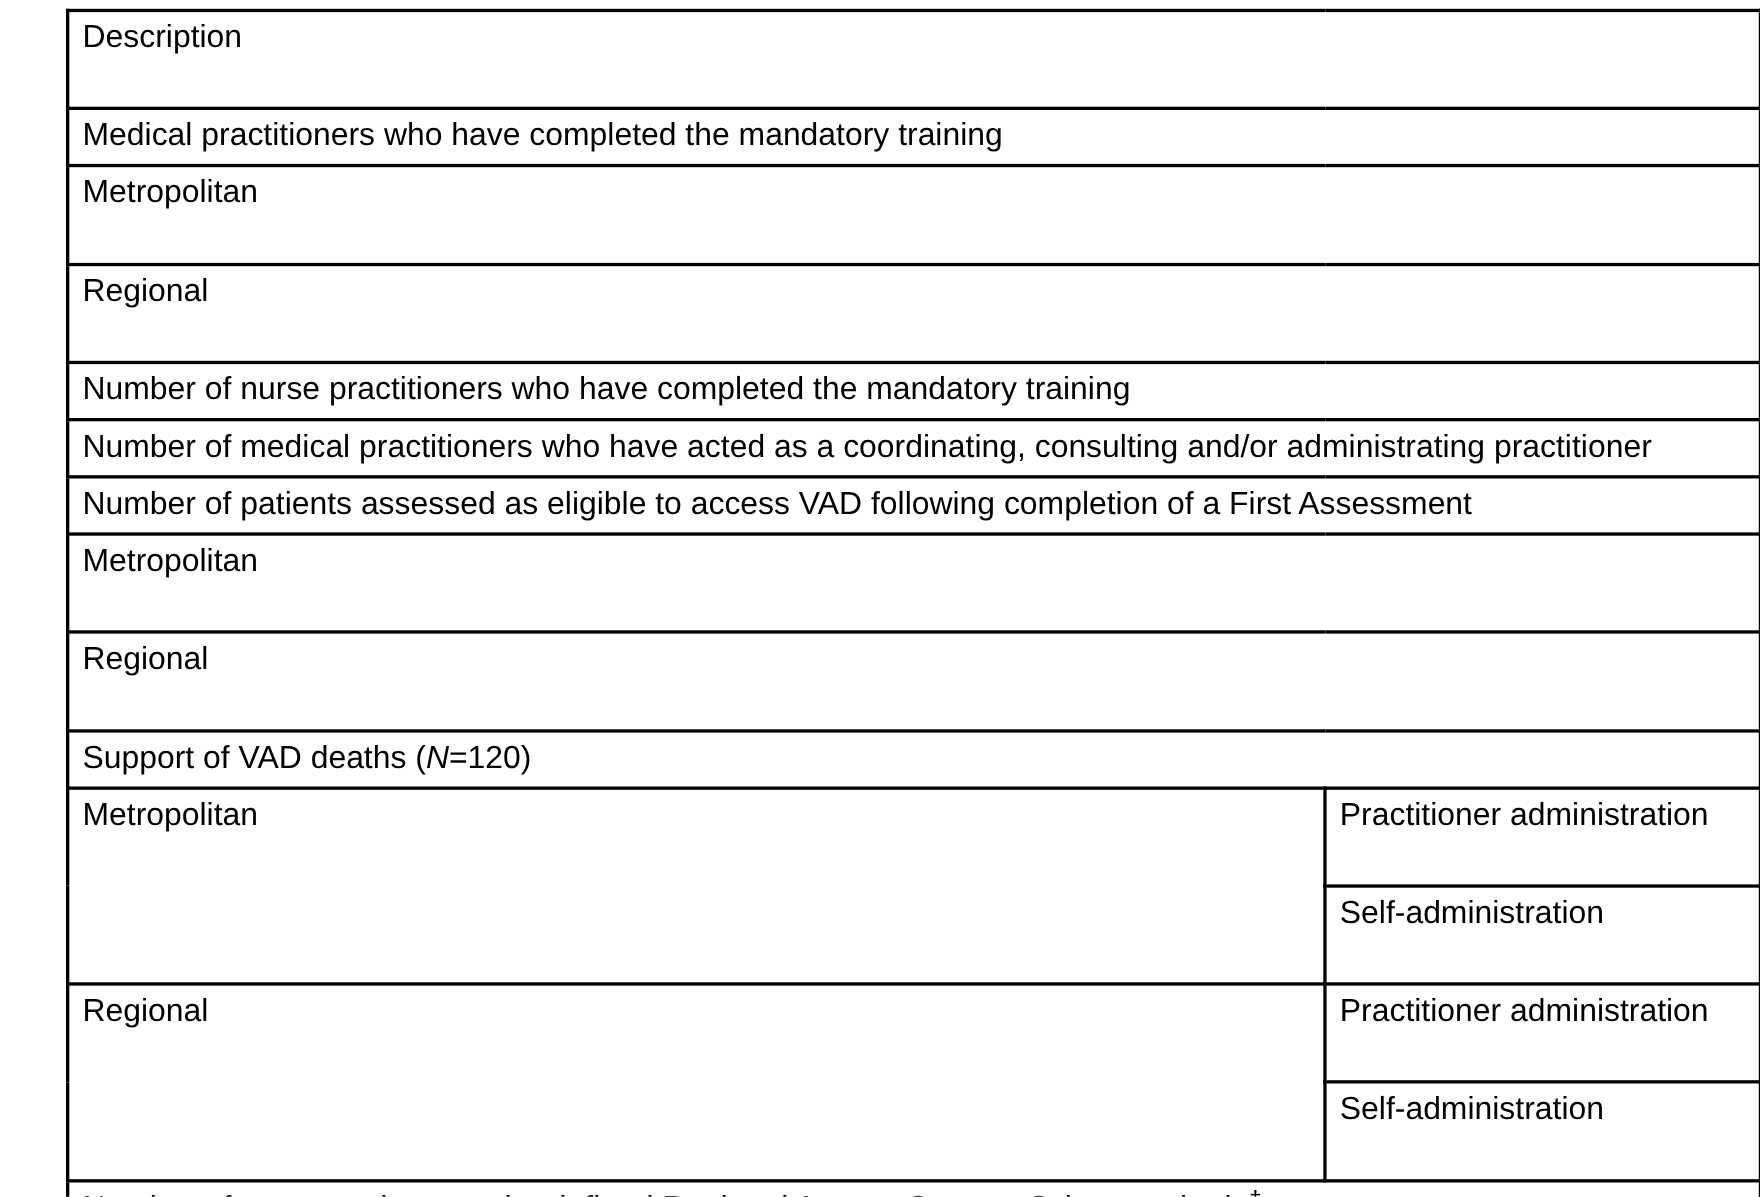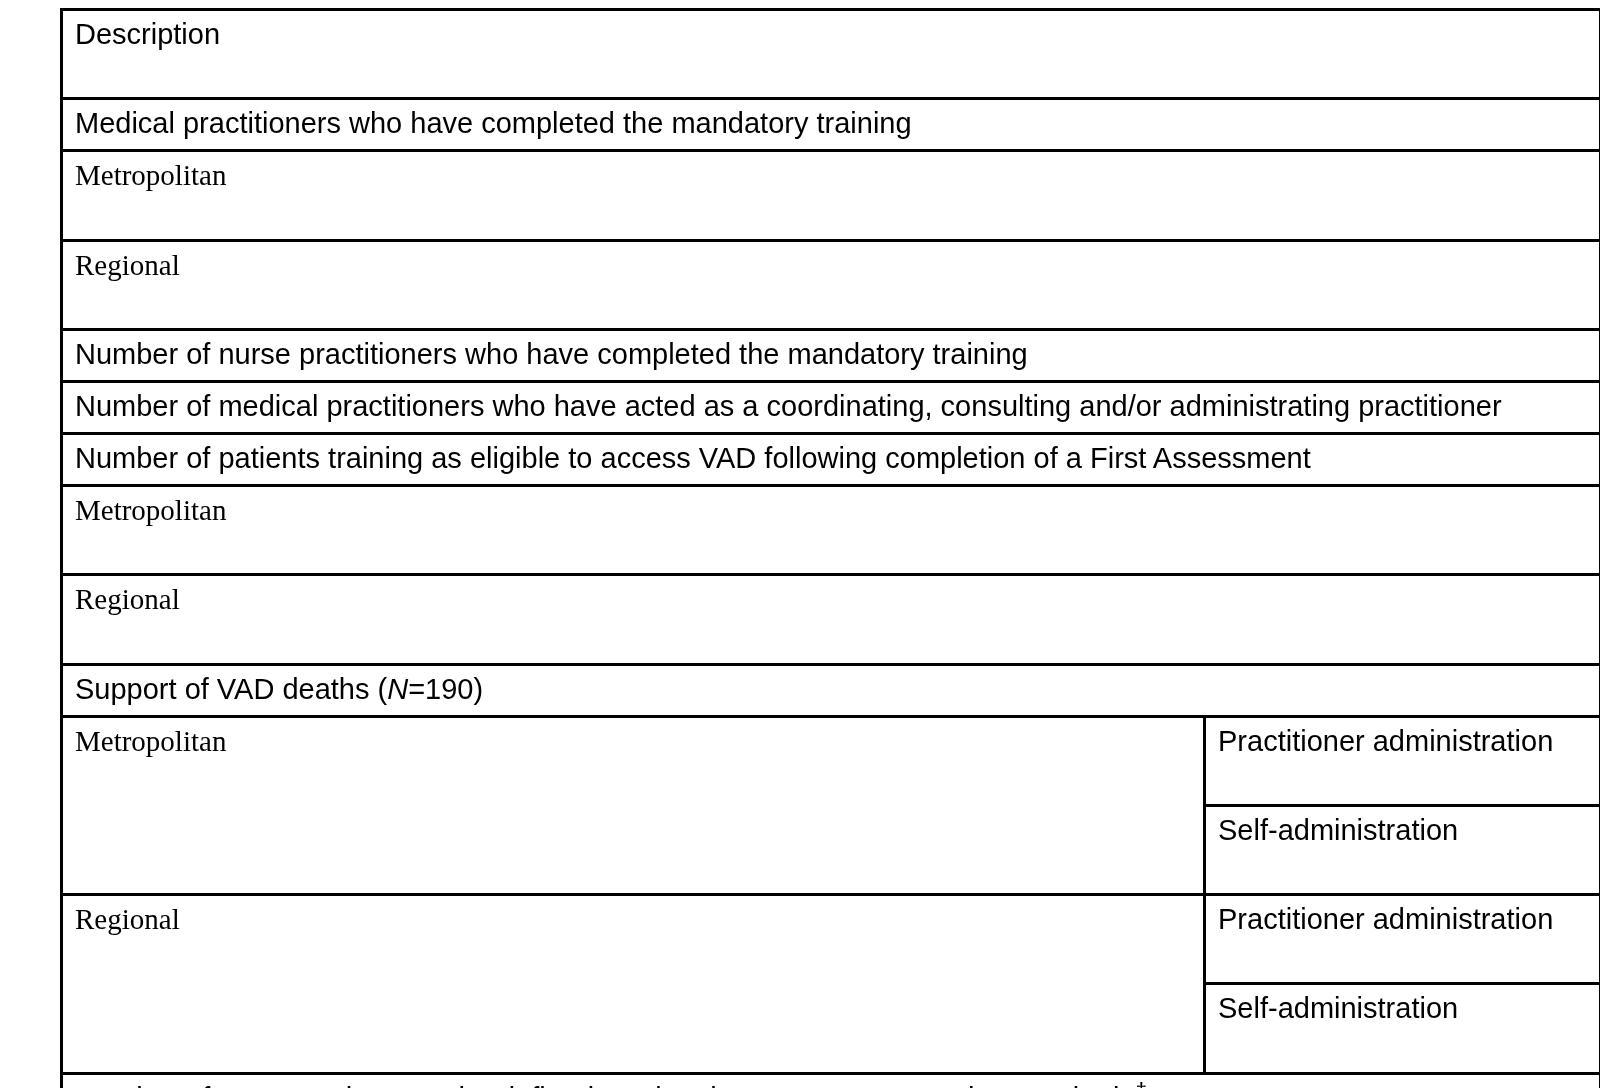--- a/index.html
+++ b/index.html
@@ -44,21 +44,20 @@
   }
   .hdr-num {
     font-weight: bold;
     text-align: center;
   }
   .num {
     text-align: center;
   }
   .indent {
     padding-left: 48px;
-    font-family: Liberation Serif, serif;
   }
   .col-desc { width: 1143px; }
   .col-num  { width: 396px; }
   .sub-left { width: 370px; }
   sup.dag {
     font-size: 20px;
     vertical-align: super;
     line-height: 0;
   }
   .ital { font-style: italic; }
@@ -98,36 +97,36 @@
         <td colspan="2">Number of nurse practitioners who have completed the mandatory training</td>
         <td class="num">2</td>
       </tr>
 
       <tr>
         <td colspan="2">Number of medical practitioners who have acted as a coordinating, consulting and/or administrating practitioner</td>
         <td class="num">50</td>
       </tr>
 
       <tr>
-        <td colspan="2">Number of patients training as eligible to access VAD following completion of a First Assessment</td>
+        <td colspan="2">Number of patients assessed as eligible to access VAD following completion of a First Assessment</td>
         <td class="num">353</td>
       </tr>
 
       <tr>
         <td class="indent" colspan="2">Metropolitan</td>
         <td class="num">278 (78.8)</td>
       </tr>
 
       <tr>
         <td class="indent" colspan="2">Regional</td>
         <td class="num">75 (21.2)</td>
       </tr>
 
       <tr>
-        <td colspan="2"><span>Support of VAD deaths (</span><span class="ital">N</span><span>=190)</span></td>
+        <td colspan="2"><span>Support of VAD deaths (</span><span class="ital">N</span><span>=120)</span></td>
         <td class="num"></td>
       </tr>
 
       <tr>
         <td class="indent sub-left" rowspan="2">Metropolitan</td>
         <td>Practitioner administration</td>
         <td class="num">102 (53.7)</td>
       </tr>
 
       <tr>

